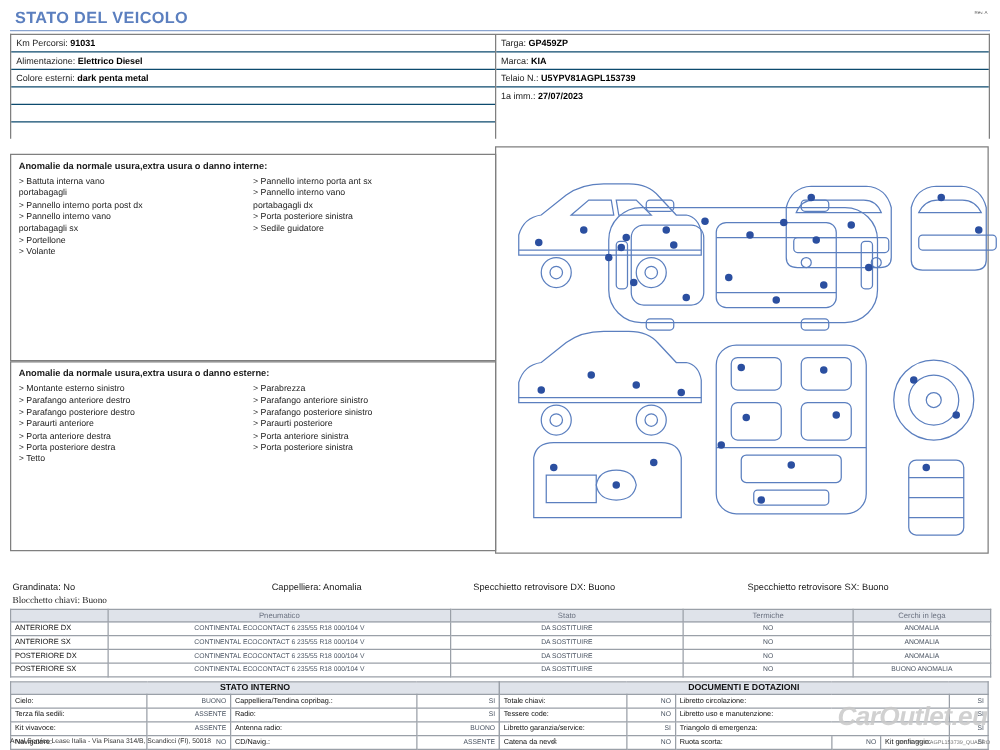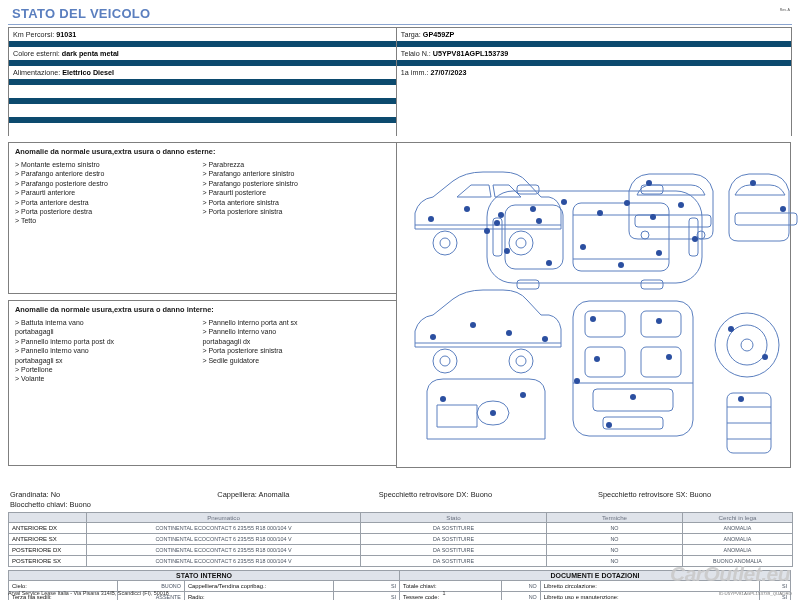--- a/index.html
+++ b/index.html
@@ -53,21 +53,21 @@
     box-sizing: border-box;
   }
   .topinfo .col.left {
     width: 49.6%;
     border-right: 1px solid #7f7f7f;
   }
   .topinfo .col.right {
     width: 50.4%;
   }
   .inforow {
-    border-bottom: 6px solid #0c4a6e;
+    border-bottom: 1px solid #0c4a6e;
     padding: 1.5px 4px;
     line-height: 10px;
     white-space: nowrap;
     overflow: hidden;
   }
   .inforow:last-child { }
   .inforow .lbl { color: #222; }
   .inforow .val { font-weight: bold; color: #000; }
   .inforow.tall { line-height: 10px; white-space: normal; }
   .spacer-row { height: 10px; }
@@ -128,20 +128,21 @@
     display: flex;
     padding: 0 2px;
   }
   .midline .m1 { width: 27%; }
   .midline .m2 { width: 21%; }
   .midline .m3 { width: 27%; }
   .midline .m4 { width: 25%; padding-left: 12px; }
   .midline2 {
     font-size: 7.4px;
     padding: 1px 2px 3px 2px;
+    font-family: Liberation Serif, serif;
   }
 
   
   .tbl-wrap { display: flex; font-size: 5.6px; }
   .tbl {
     border-collapse: collapse;
     table-layout: fixed;
   }
   .tbl th {
     background: #dfe3ea;
@@ -243,92 +244,96 @@
   <div class="doc-title">STATO DEL VEICOLO</div>
   <div class="title-rule"></div>
 
   <div class="topinfo">
     <div class="col left">
       <div class="inforow">
         <span class="lbl">Km Percorsi:</span>
         <span class="val">91031</span>
       </div>
       <div class="inforow">
+        <span class="lbl">Alimentazione:</span>
+        <span class="val">Elettrico Diesel</span>
+      </div>
+      <div class="inforow">
         <span class="lbl">Colore esterni:</span>
         <span class="val">dark penta metal</span>
-      </div>
-      <div class="inforow">
-        <span class="lbl">Alimentazione:</span>
-        <span class="val">Elettrico Diesel</span>
       </div>
       <div class="inforow spacer-row"></div>
       <div class="inforow spacer-row"></div>
       <div class="inforow spacer-row" style="border-bottom:none"></div>
     </div>
     <div class="col right">
       <div class="inforow">
         <span class="lbl">Targa:</span>
         <span class="val">GP459ZP</span>
       </div>
       <div class="inforow">
+        <span class="lbl">Marca:</span>
+        <span class="val">KIA</span>
+      </div>
+      <div class="inforow">
         <span class="lbl">Telaio N.:</span>
         <span class="val">U5YPV81AGPL153739</span>
       </div>
       <div class="inforow" style="border-bottom:none">
         <span class="lbl">1a imm.:</span>
         <span class="val">27/07/2023</span>
       </div>
     </div>
   </div>
 
   <div class="panels">
 
     <div class="panel-left">
+
+      <div class="anom-box box2">
+        <div class="anom-title">Anomalie da normale usura,extra usura o danno interne:</div>
+        <div class="anom-cols">
+          <ul>
+            <li>&gt; Battuta interna vano</li>
+            <li>portabagagli</li>
+            <li>&gt; Pannello interno porta post dx</li>
+            <li>&gt; Pannello interno vano</li>
+            <li>portabagagli sx</li>
+            <li>&gt; Portellone</li>
+            <li>&gt; Volante</li>
+          </ul>
+          <ul>
+            <li>&gt; Pannello interno porta ant sx</li>
+            <li>&gt; Pannello interno vano</li>
+            <li>portabagagli dx</li>
+            <li>&gt; Porta posteriore sinistra</li>
+            <li>&gt; Sedile guidatore</li>
+          </ul>
+        </div>
+      </div>
 
       <div class="anom-box box1">
         <div class="anom-title">Anomalie da normale usura,extra usura o danno esterne:</div>
         <div class="anom-cols">
           <ul>
             <li>&gt; Montante esterno sinistro</li>
             <li>&gt; Parafango anteriore destro</li>
             <li>&gt; Parafango posteriore destro</li>
             <li>&gt; Paraurti anteriore</li>
             <li>&gt; Porta anteriore destra</li>
             <li>&gt; Porta posteriore destra</li>
             <li>&gt; Tetto</li>
           </ul>
           <ul>
             <li>&gt; Parabrezza</li>
             <li>&gt; Parafango anteriore sinistro</li>
             <li>&gt; Parafango posteriore sinistro</li>
             <li>&gt; Paraurti posteriore</li>
             <li>&gt; Porta anteriore sinistra</li>
             <li>&gt; Porta posteriore sinistra</li>
-          </ul>
-        </div>
-      </div>
-
-      <div class="anom-box box2">
-        <div class="anom-title">Anomalie da normale usura,extra usura o danno interne:</div>
-        <div class="anom-cols">
-          <ul>
-            <li>&gt; Battuta interna vano</li>
-            <li>portabagagli</li>
-            <li>&gt; Pannello interno porta post dx</li>
-            <li>&gt; Pannello interno vano</li>
-            <li>portabagagli sx</li>
-            <li>&gt; Portellone</li>
-            <li>&gt; Volante</li>
-          </ul>
-          <ul>
-            <li>&gt; Pannello interno porta ant sx</li>
-            <li>&gt; Pannello interno vano</li>
-            <li>portabagagli dx</li>
-            <li>&gt; Porta posteriore sinistra</li>
-            <li>&gt; Sedile guidatore</li>
           </ul>
         </div>
       </div>
     </div>
 
     <div class="panel-right">
       <div class="diagram">
         <svg width="401" height="324" viewBox="0 0 401 324" xmlns="http://www.w3.org/2000/svg">
           <g fill="none" stroke="#5b7fbf" stroke-width="1">
 

